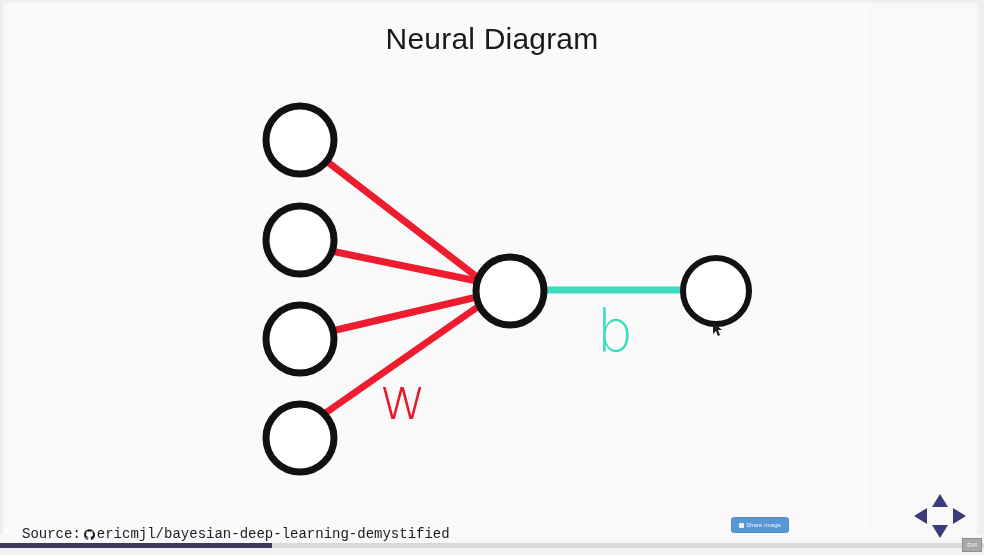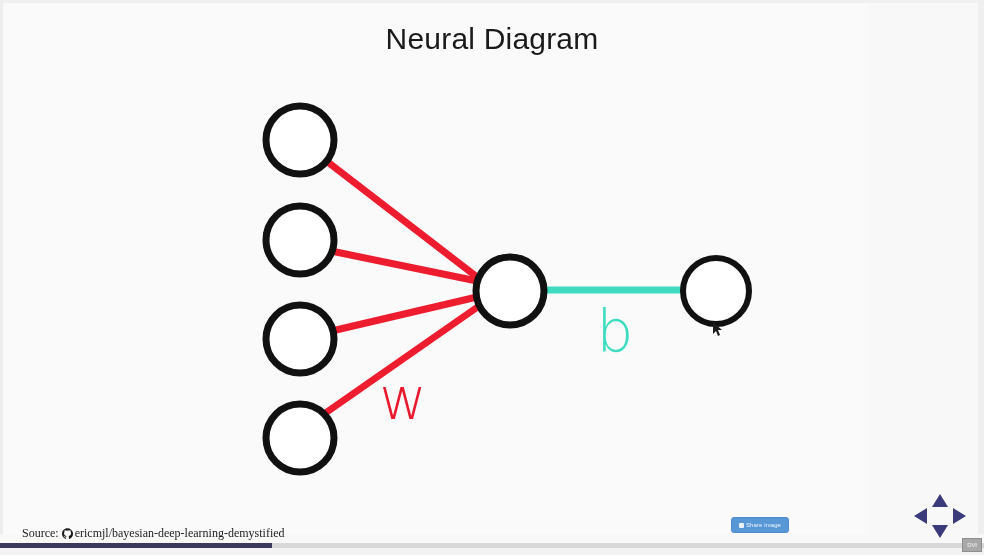--- a/index.html
+++ b/index.html
@@ -58,22 +58,22 @@
     top: 526px;
     width: 984px;
     height: 17px;
     display: flex;
     align-items: center;
     padding-left: 22px;
     box-sizing: border-box;
     background: transparent;
   }
   #source-text {
-    font-family: Liberation Serif, serif;
-    font-size: 12px;
+    font-family: Liberation Mono, monospace;
+    font-size: 14px;
     color: #1b1b1b;
     white-space: nowrap;
   }
   .gh-icon {
     display: inline-block;
     vertical-align: -2px;
     margin: 0 2px 0 3px;
   }
 
   

